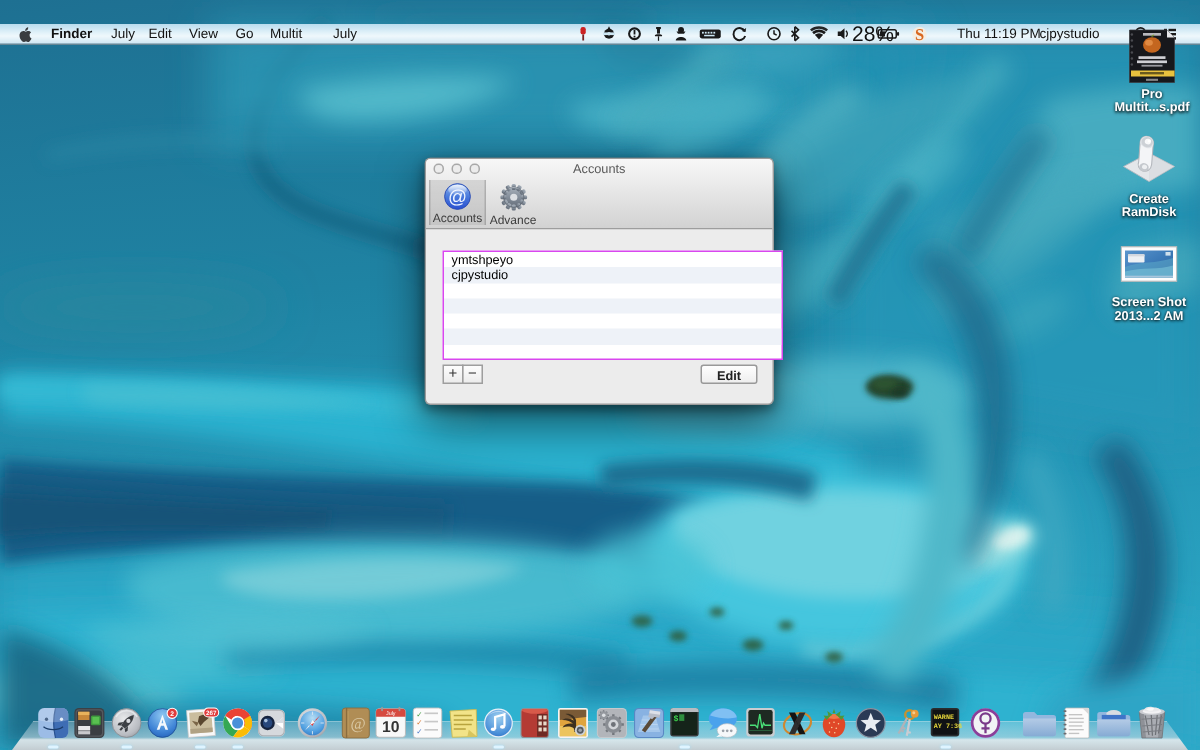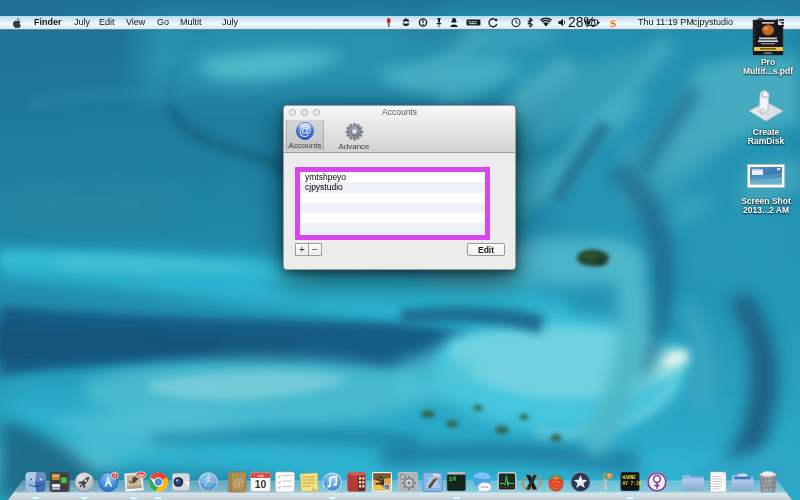--- a/index.html
+++ b/index.html
@@ -21,22 +21,22 @@
 #titlebar{position:absolute;left:0;top:0;right:0;height:12px;}
 #titlebar .tl{position:absolute;top:3px;width:6.5px;height:6.5px;border-radius:50%;
  background:#ececec;border:1px solid #a8a8a8;box-sizing:border-box;}
 #wtitle{position:absolute;left:0;right:0;top:0;height:12px;line-height:13px;text-align:center;
  font-size:8.5px;color:#595959;}
 #toolbar{position:absolute;left:0;top:12px;right:0;height:34px;}
 .titem{position:absolute;top:2px;width:36px;height:30px;text-align:center;font-size:8px;color:#3c3c3c;}
 .titem.sel{background:linear-gradient(rgba(0,0,0,.10),rgba(0,0,0,.07));border-left:1px solid rgba(0,0,0,.16);border-right:1px solid rgba(0,0,0,.16);}
 .ticon{display:block;margin:2px auto 0;}
 .tlabel{display:block;margin-top:1px;}
-#listbox{position:absolute;left:11px;top:61px;width:195px;height:73px;background:#fff;
- border:5px solid #d946ef;box-sizing:border-box;overflow:hidden;}
+#listbox{position:absolute;left:11px;top:61px;width:227px;height:73px;background:#fff;
+ border:1px solid #d946ef;box-sizing:border-box;overflow:hidden;}
 .lrow{height:10.3px;font-size:8.5px;line-height:10.5px;padding-left:5px;color:#000;}
 .lrow.alt{background:#eef2f8;}
 .pmbtn{position:absolute;top:137px;width:14px;height:13px;background:linear-gradient(#fdfdfd,#ececec);
  border:1px solid #9e9e9e;box-sizing:border-box;text-align:center;line-height:11px;font-size:10px;color:#333;}
 #editbtn{position:absolute;top:137px;left:183px;width:38px;height:13px;border-radius:2px;
  background:linear-gradient(#fefefe,#eee);border:1px solid #999;box-sizing:border-box;
  text-align:center;font-size:8.5px;line-height:12px;color:#222;font-weight:bold;}
 
 .dicon{position:absolute;text-align:center;color:#fff;font-size:8.5px;font-weight:bold;
  text-shadow:0 1px 2px rgba(0,0,0,.8),0 0 2px rgba(0,0,0,.5);line-height:8.8px;}
@@ -304,21 +304,21 @@
                 <stop offset="1" stop-color="#ffffff" stop-opacity="0.05"></stop>
         </linearGradient>
         </defs>
         <circle cx="9" cy="9" r="8.6" fill="url(#atg)"></circle>
         <circle cx="9" cy="9" r="8.6" fill="none" stroke="#2847b0" stroke-width="0.6"></circle>
         <text x="9" y="13.4" text-anchor="middle" font-size="12.5" fill="#f0f5ff" font-family="Liberation Sans,sans-serif">@</text>
         <ellipse cx="9" cy="4.6" rx="6.2" ry="3.4" fill="url(#atsh)"></ellipse>
       </svg>
       <span class="tlabel">Accounts</span>
     </div>
-    <div class="titem" style="left:40px;padding-left:12px;">
+    <div class="titem" style="left:40px;">
       <svg class="ticon" width="19" height="19" viewBox="0 0 19 19">
         <defs>
               <linearGradient id="gg" x1="0" y1="0" x2="0" y2="1">
           <stop offset="0" stop-color="#a9b2bc"></stop>
                 <stop offset="0.5" stop-color="#848e9a"></stop>
                 <stop offset="1" stop-color="#636c78"></stop>
         </linearGradient>
             </defs>
         <g fill="url(#gg)">
           <circle cx="9.5" cy="9.5" r="6.8"></circle>

